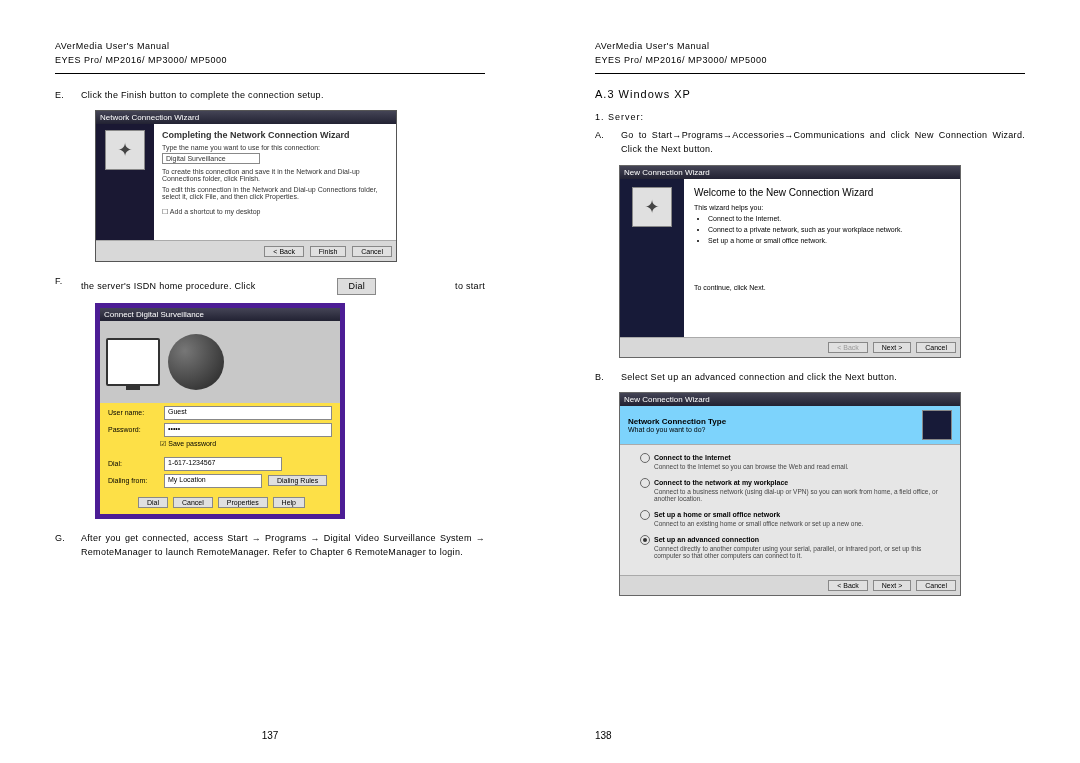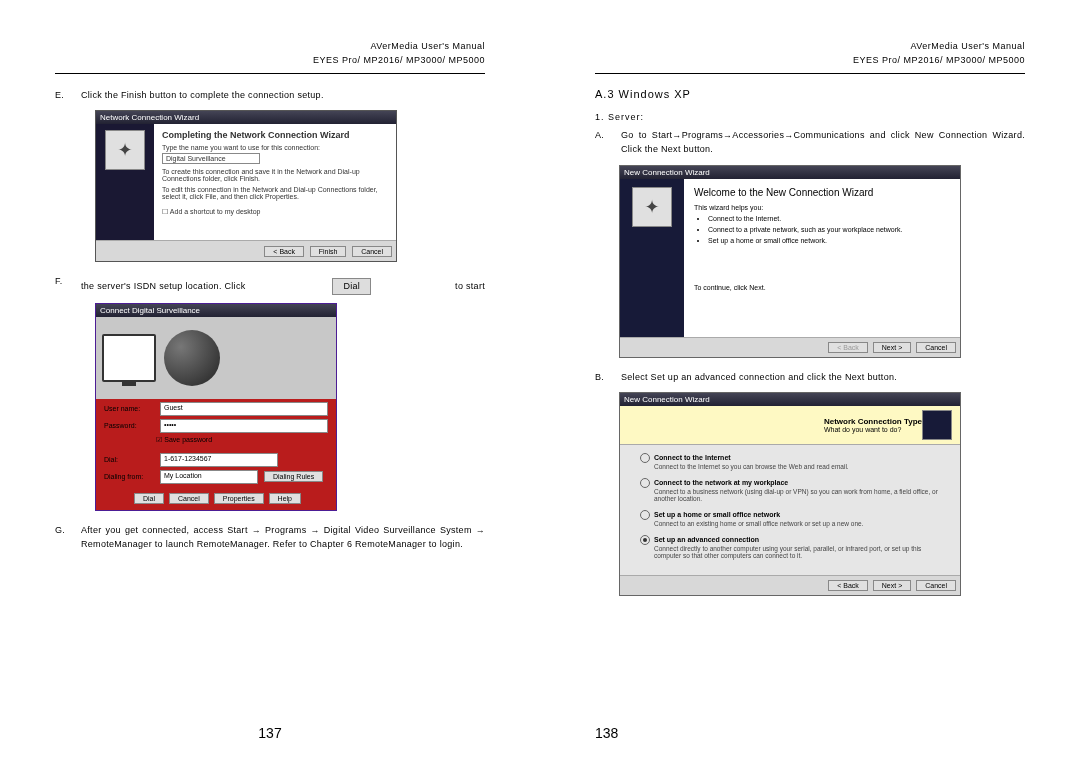--- a/index.html
+++ b/index.html
@@ -17,21 +17,21 @@
     width: 100%;
     height: 100%;
   }
   .page {
     width: 50%;
     padding: 40px 55px 30px 55px;
     box-sizing: border-box;
     position: relative;
   }
   .header {
-    text-align: right;
+    text-align: left;
     font-size: 9px;
     letter-spacing: 0.5px;
     line-height: 1.5;
   }
   .header-sub {
     font-size: 9px;
     letter-spacing: 0.5px;
   }
   .rule {
     border-top: 1.5px solid #000;
@@ -136,22 +136,22 @@
   }
   .btn.inline {
     font-size:9px;
     padding:0 10px;
     background:#ddd;
     vertical-align:middle;
   }
   
   .dlg2 {
     width: 240px;
-    background: #b91c1c;
-    border: 1px solid #4c1d95;
+    background: #fde047;
+    border: 5px solid #4c1d95;
     font-size: 7px;
   }
   .dlg2 .top {
     background: #c8c8c8;
     height: 70px;
     display: flex;
     align-items: center;
     padding: 6px;
     gap: 8px;
   }
@@ -183,33 +183,33 @@
   .xpdlg .right ul {margin:4px 0 0 0;padding-left:14px;}
   .xpdlg .right li {margin-bottom:4px;}
   .xpdlg .footnote {font-size:7px;margin-top:40px;}
   
   .xpdlg2 {
     width: 340px;
     background: #eee;
     border: 1px solid #666;
     font-size: 7px;
   }
-  .xpdlg2 .hdr {background:#fef9c3;padding:4px 8px;border-bottom:1px solid #aaa;display:flex;justify-content:flex-end;align-items:center;}
+  .xpdlg2 .hdr {background:#7dd3fc;padding:4px 8px;border-bottom:1px solid #aaa;display:flex;justify-content:space-between;align-items:center;}
   .xpdlg2 .hdr .ht {font-weight:bold;font-size:8px;}
   .xpdlg2 .hdr .hi {width:28px;height:28px;background:#171a38;border:1px solid #888;}
   .xpdlg2 .opts {padding:8px 20px;background:#e6e6e6;}
   .opt {margin-bottom:8px;}
   .opt .ot {font-weight:bold;}
   .opt .od {margin-left:14px;font-size:6.5px;color:#444;}
   .radio {display:inline-block;width:8px;height:8px;border:1px solid #666;border-radius:50%;margin-right:4px;vertical-align:middle;}
   .radio.sel:after {content:"";display:block;width:4px;height:4px;background:#333;border-radius:50%;margin:2px;}
   .pagenum {
     position: absolute;
     bottom: 22px;
-    font-size: 14px;
+    font-size: 10px;
     width: 100%;
     left: 0;
     text-align: center;
   }
 </style>
 </head>
 <body>
 
 <div class="spread">
 
@@ -244,21 +244,21 @@
           <span class="btn">Finish</span>
           <span class="btn">Cancel</span>
         </div>
       </div>
     </div>
 
     <div class="instr">
       <div class="lbl">F.</div>
       <div class="txt">
         <div style="margin-top:4px;display:flex;align-items:center;justify-content:space-between;">
-          <span>the server's ISDN setup location.  Click</span>
+          <span>the server's ISDN home procedure.  Click</span>
           <span class="btn inline">Dial</span>
           <span>to start</span>
         </div>
       </div>
     </div>
 
     <div class="screenshot">
       <div class="dlg2">
         <div class="titlebar">Connect Digital Surveillance</div>
         <div class="top">

